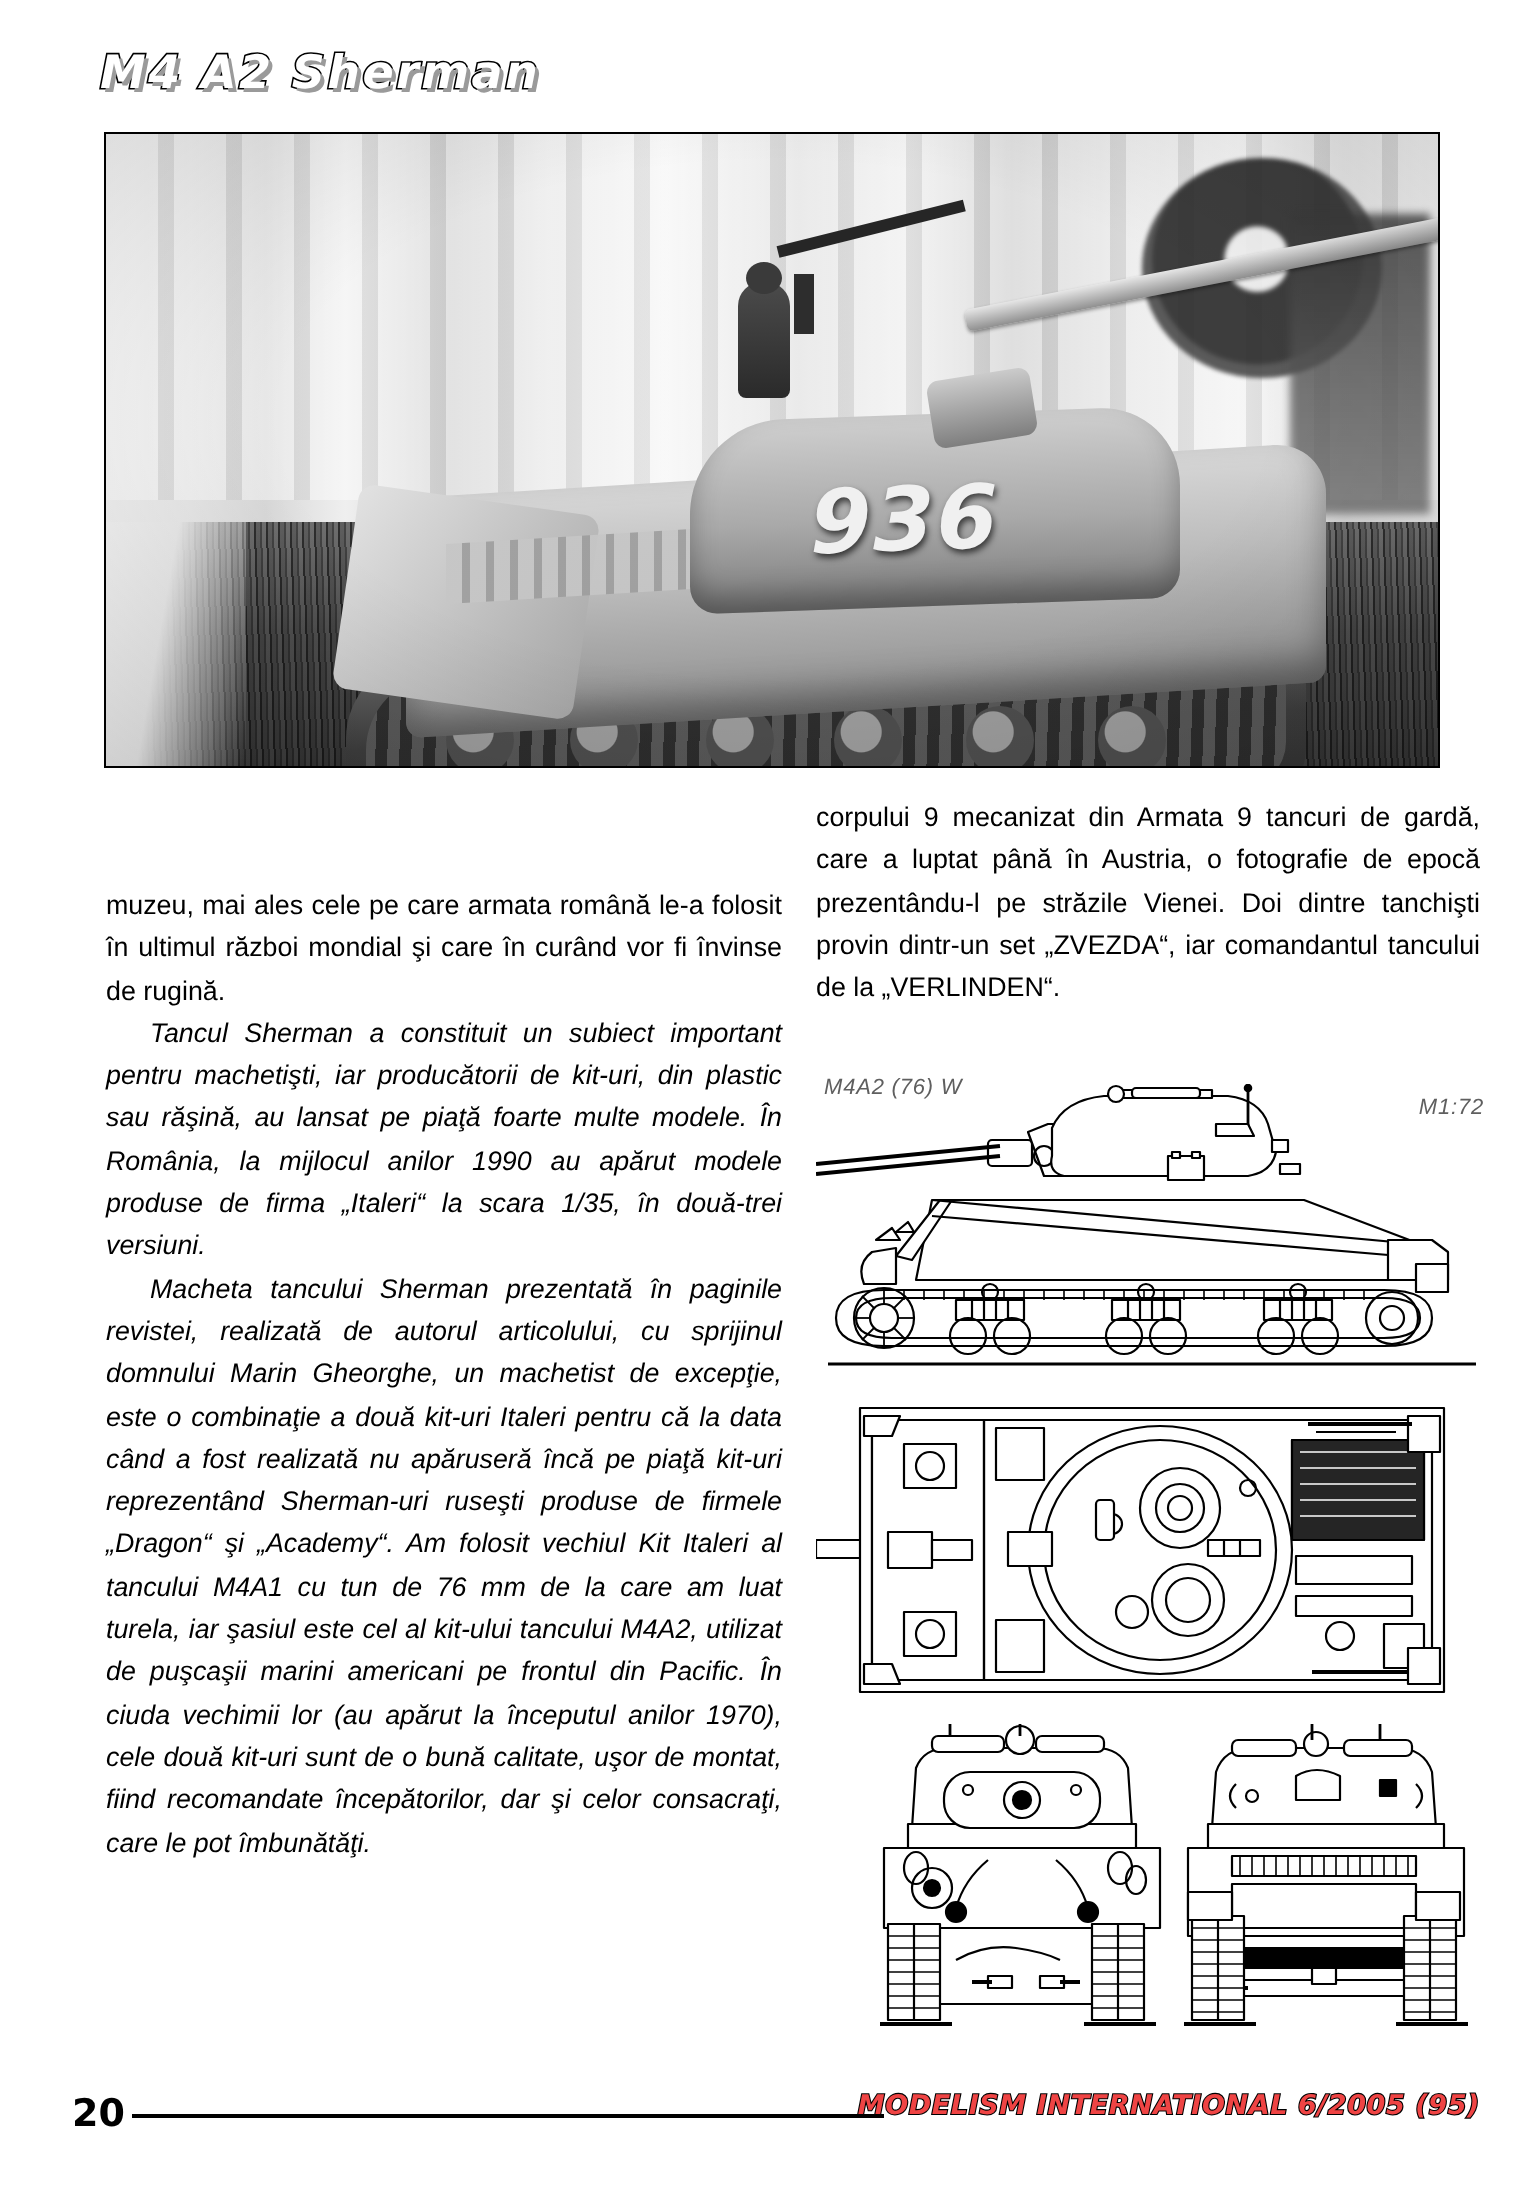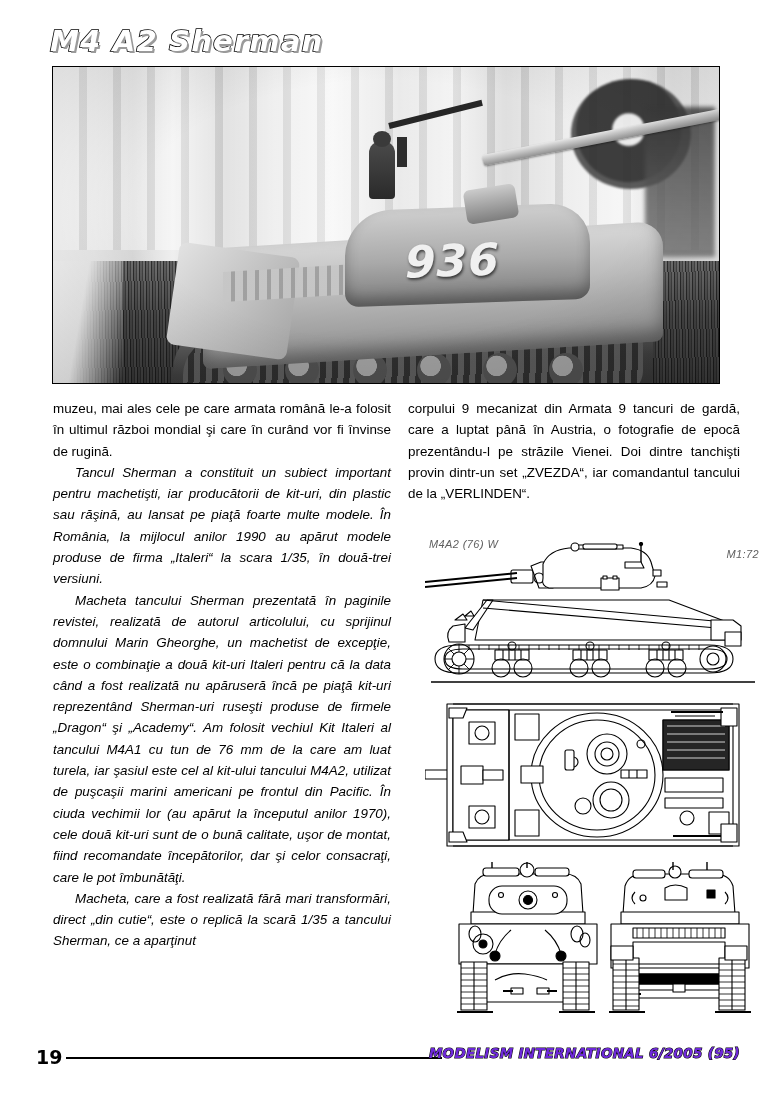--- a/index.html
+++ b/index.html
@@ -15,21 +15,21 @@
     color: #000;
     overflow: hidden;
   }
 
   
   #page-title {
     position: absolute;
     left: 50px;
     top: 24px;
     font-family: "DejaVu Sans", sans-serif;
-    font-size: 29px;
+    font-size: 23px;
     font-weight: bold;
     font-style: italic;
     letter-spacing: 1.2px;
     color: #ffffff;
     -webkit-text-stroke: 1.6px #000;
     paint-order: stroke fill;
     text-shadow: 2px 2px 0 #9a9a9a;
     white-space: nowrap;
   }
 
@@ -194,33 +194,32 @@
   
   .col {
     position: absolute;
     top: 398px;
     width: 338px;
     font-size: 13.4px;
     line-height: 21.3px;
     text-align: justify;
     color: #000;
   }
-  #col-left  { left: 53px; }
+  #col-left  { left: 53px; margin-top: 44px; }
   #col-right { left: 408px; width: 332px; }
   .col p { margin: 0; text-indent: 0; }
   .col p.indent { text-indent: 22px; font-style: italic; }
 
   
   #drawings {
     position: absolute;
     left: 408px;
     top: 528px;
     width: 336px;
     height: 490px;
-    margin-left: 17px;
   }
   .dwg-label {
     position: absolute;
     font-family: "Liberation Sans", sans-serif;
     font-size: 11px;
     font-style: italic;
     color: #5f5f5f;
     letter-spacing: .4px;
     white-space: nowrap;
   }
@@ -248,21 +247,21 @@
   }
   #footer-magazine {
     position: absolute;
     right: 28px;
     top: 1045px;
     font-family: "DejaVu Sans", sans-serif;
     font-size: 13.5px;
     font-weight: bold;
     font-style: italic;
     letter-spacing: .3px;
-    color: #6d28d9;
+    color: #ef4444;
     -webkit-text-stroke: 1.1px #000;
     paint-order: stroke fill;
     white-space: nowrap;
   }
 </style>
 </head>
 <body>
 
 <div id="page-title">M4 A2 Sherman</div>
 
@@ -295,21 +294,20 @@
   <div class="ph-layer" id="ph-figure-head"></div>
 
   <div class="ph-layer" id="ph-turret-num">936</div>
   <div class="ph-layer" id="ph-vignette"></div>
 </div>
 
 <div class="col" id="col-left">
   <p>muzeu, mai ales cele pe care armata română le-a folosit în ultimul război mondial şi care în curând vor fi învinse de rugină.</p>
   <p class="indent">Tancul Sherman a constituit un subiect important pentru machetişti, iar producătorii de kit-uri, din plastic sau răşină, au lansat pe piaţă foarte multe modele. În România, la mijlocul anilor 1990 au apărut modele produse de firma „Italeri“ la scara 1/35, în două-trei versiuni.</p>
   <p class="indent">Macheta tancului Sherman prezentată în paginile revistei, realizată de autorul articolului, cu sprijinul domnului Marin Gheorghe, un machetist de excepţie, este o combinaţie a două kit-uri Italeri pentru că la data când a fost realizată nu apăruseră încă pe piaţă kit-uri reprezentând Sherman-uri ruseşti produse de firmele „Dragon“ şi „Academy“. Am folosit vechiul Kit Italeri al tancului M4A1 cu tun de 76 mm de la care am luat turela, iar şasiul este cel al kit-ului tancului M4A2, utilizat de puşcaşii marini americani pe frontul din Pacific. În ciuda vechimii lor (au apărut la începutul anilor 1970), cele două kit-uri sunt de o bună calitate, uşor de montat, fiind recomandate începătorilor, dar şi celor consacraţi, care le pot îmbunătăţi.</p>
-  <p class="indent">Macheta, care a fost realizată fără mari transformări, direct „din cutie“, este o replică la scară 1/35 a tancului Sherman, ce a aparţinut</p>
 </div>
 
 <div class="col" id="col-right">
   <p>corpului 9 mecanizat din Armata 9 tancuri de gardă, care a luptat până în Austria, o fotografie de epocă prezentându-l pe străzile Vienei. Doi dintre tanchişti provin dintr-un set „ZVEZDA“, iar comandantul tancului de la „VERLINDEN“.</p>
 </div>
 
 <div id="drawings">
 
   <div class="dwg-label" id="dwg-label-left">M4A2 (76) W</div>
   <div class="dwg-label" id="dwg-label-right">M1:72</div>
@@ -646,15 +644,15 @@
 
       <path d="M4 84 h22 v14 h-22 z" fill="#fff"></path>
       <path d="M118 84 h22 v14 h-22 z" fill="#fff"></path>
 
       <line x1="2" y1="150" x2="38" y2="150" stroke-width="2"></line>
       <line x1="108" y1="150" x2="144" y2="150" stroke-width="2"></line>
     </g>
   </svg>
 </div>
 
-<div id="footer-pageno">19</div>
+<div id="footer-pageno">20</div>
 <div id="footer-rule"></div>
 <div id="footer-magazine">MODELISM INTERNATIONAL 6/2005 (95)</div>
 
 </body></html>

